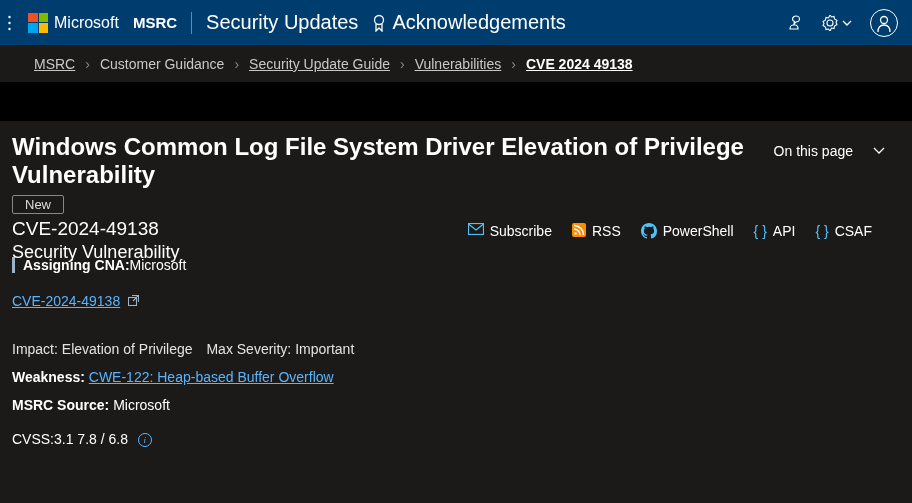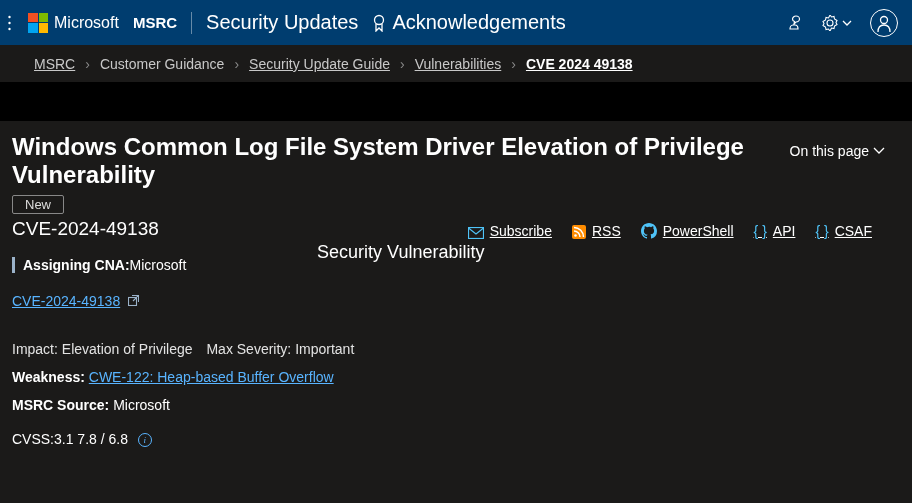--- a/index.html
+++ b/index.html
@@ -117,21 +117,21 @@
     }
     .title-left { flex: 1; }
     h1 {
       font-size: 24px;
       font-weight: 600;
       color: #fff;
     }
     .onthispage {
       display: flex;
       align-items: center;
-      gap: 4px;
+      gap: 20px;
       color: #fff;
       font-size: 14px;
       margin-top: 10px;
       padding-right: 15px;
     }
     .badge-new {
       display: inline-block;
       border: 1px solid #888;
       border-radius: 2px;
       padding: 1px 12px;
@@ -141,38 +141,36 @@
     }
     .cve-id {
       font-size: 19px;
       color: #fff;
       margin-top: 4px;
     }
     .sec-vuln {
       font-size: 18px;
       color: #fff;
       margin-top: 2px;
-      text-align: center;
     }
     
     
     .action-links {
       display: flex;
       gap: 20px;
       justify-content: flex-end;
       margin-top: -40px;
       padding-right: 28px;
       color: #fff;
     }
     .action-link {
       display: flex;
-      align-items: flex-end;
+      align-items: flex-start;
       gap: 6px;
       font-size: 14px;
-      text-decoration: underline;
     }
     .action-link .icn { color: #4fc3f7; font-size: 14px; display: inline-flex; }
     .icn-rss { color: #ff8c00; }
     
     
     .released {
       font-weight: 600;
       font-size: 14px;
       margin-top: 30px;
     }

